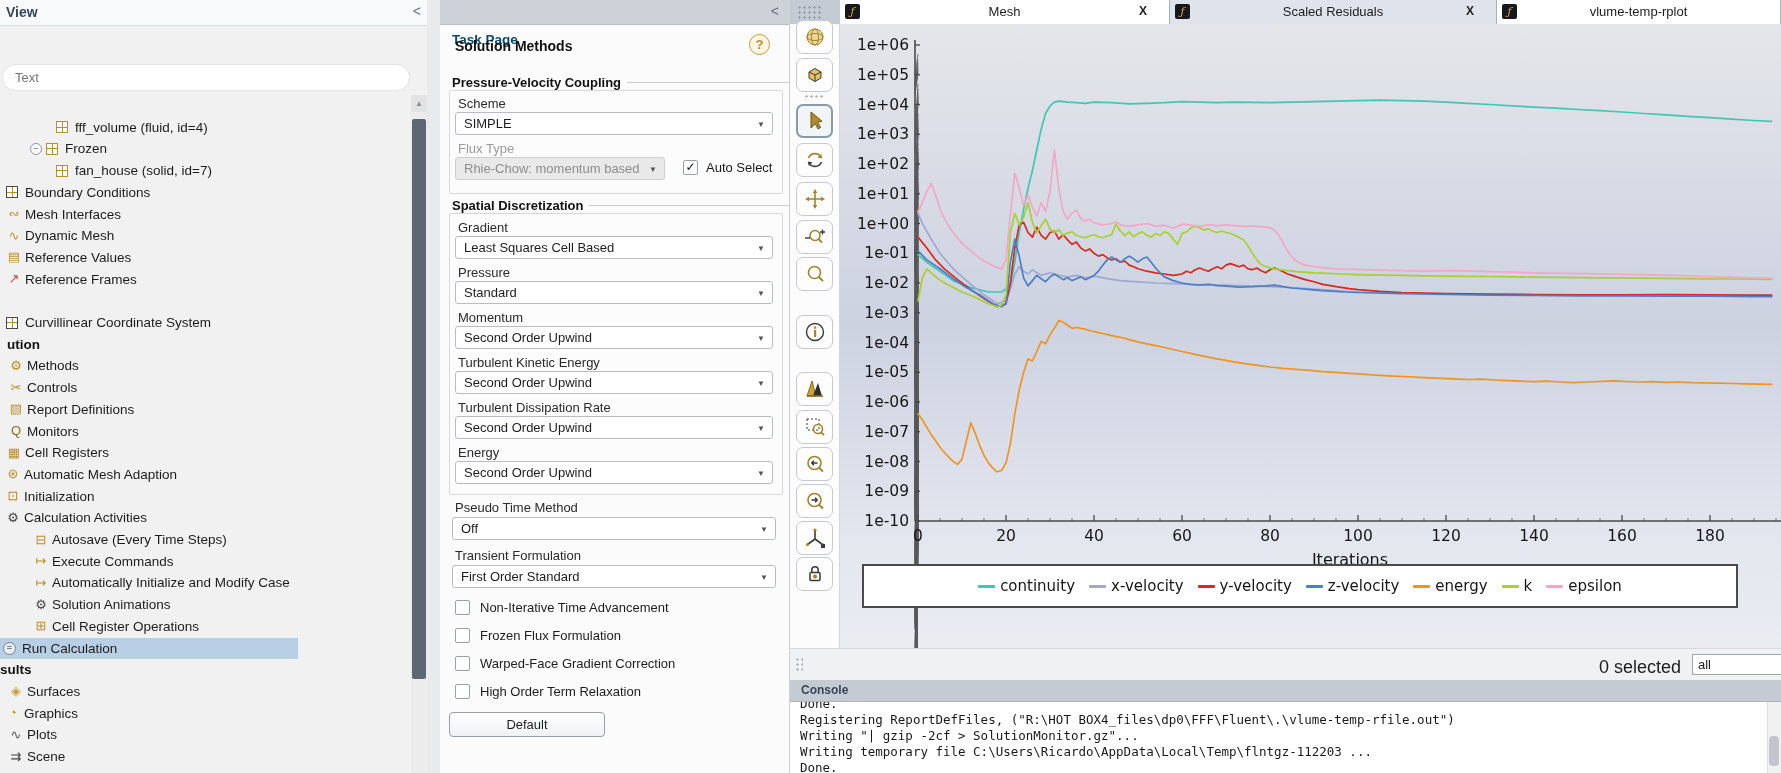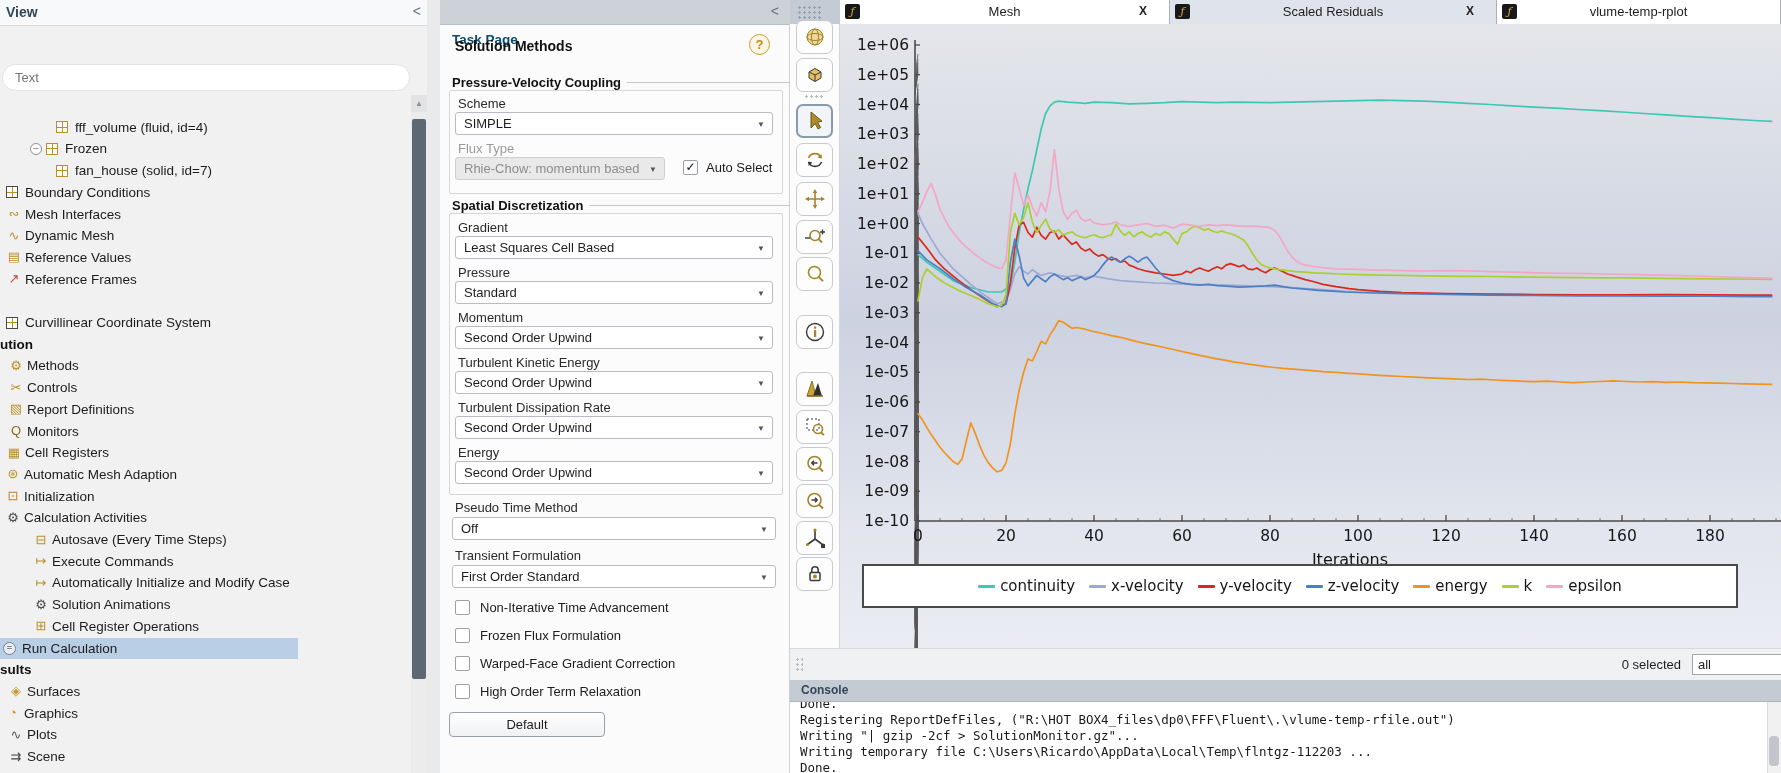--- a/index.html
+++ b/index.html
@@ -80,21 +80,21 @@
   #chart-svg{position:absolute;left:0;top:0;}
   #legend{position:absolute;left:22px;top:540px;width:872px;height:40px;background:#ffffff;border:2px solid #4a4a4a;
           display:flex;align-items:center;justify-content:center;gap:14px;}
   .leg-item{display:flex;align-items:center;gap:5px;font-size:15px;color:#161616;
             font-family:"DejaVu Sans",sans-serif;}
   .leg-swatch{display:inline-block;width:17px;height:3px;border-radius:1px;}
   
   #status-strip{position:absolute;left:790px;top:648px;width:991px;height:32px;background:#f0f1f2;border-top:1px solid #d8d8d8;box-sizing:border-box;}
   #status-grip{position:absolute;left:5px;top:8px;width:8px;height:14px;
                background-image:radial-gradient(#b5bac0 1px,transparent 1.2px);background-size:5px 5px;}
-  #selected-text{position:absolute;right:100px;top:8px;font-size:13px;color:#1d1d1d;}
+  #selected-text{position:absolute;right:100px;top:8px;font-size:18px;color:#1d1d1d;}
   #scope-input{position:absolute;left:1692px;top:654px;width:95px;height:21px;border:1px solid #9fa6ae;background:#fff;
                font-size:13px;color:#1d1d1d;padding:0 5px;box-sizing:border-box;font-family:"Liberation Sans",sans-serif;outline:none;}
   
   #console-panel{position:absolute;left:790px;top:680px;width:991px;height:93px;background:#ffffff;}
   #console-header{position:absolute;left:0;top:0;width:100%;height:22px;background:#c5cbd3;border-bottom:1px solid #aeb4bc;box-sizing:border-box;}
   #console-header .title{position:absolute;left:11px;top:3px;font-weight:bold;font-size:12px;color:#33475a;}
   #console-body{position:absolute;left:0;top:22px;width:975px;height:71px;overflow:hidden;}
   .console-line{font-family:"DejaVu Sans Mono",monospace;font-size:12.5px;color:#1a1a1a;line-height:16px;white-space:pre;padding-left:10px;}
   #console-scroll{position:absolute;right:0;top:22px;width:14px;height:71px;background:#f1f1f1;border-left:1px solid #dcdcdc;box-sizing:border-box;}
   #console-thumb{position:absolute;right:2px;top:34px;width:10px;height:30px;background:#c2c6cc;border-radius:4px;}
@@ -141,21 +141,21 @@
           <span class="tree-label">Reference Values</span>
         </div>
         <div class="tree-row" style="top: 173.6px; padding-left: 6px;">
           <span class="tglyph" style="color: rgb(192, 75, 58); margin-right: 3px;">↗</span>
           <span class="tree-label">Reference Frames</span>
         </div>
         <div class="tree-row" style="top: 217px; padding-left: 6px;">
           <span class="tg dark" style="margin-right: 7px;"></span>
           <span class="tree-label">Curvillinear Coordinate System</span>
         </div>
-        <div class="tree-row" style="top: 238.7px; padding-left: 0px;">
+        <div class="tree-row" style="top: 238.7px; padding-left: 7px;">
           <span class="tree-label hdr">ution</span>
         </div>
         <div class="tree-row" style="top: 260.4px; padding-left: 8px;">
           <span class="tglyph" style="color: rgb(185, 143, 42); margin-right: 3px;">⚙</span>
           <span class="tree-label">Methods</span>
         </div>
         <div class="tree-row" style="top: 282.1px; padding-left: 8px;">
           <span class="tglyph" style="color: rgb(185, 143, 42); margin-right: 3px;">✂</span>
           <span class="tree-label">Controls</span>
         </div>

